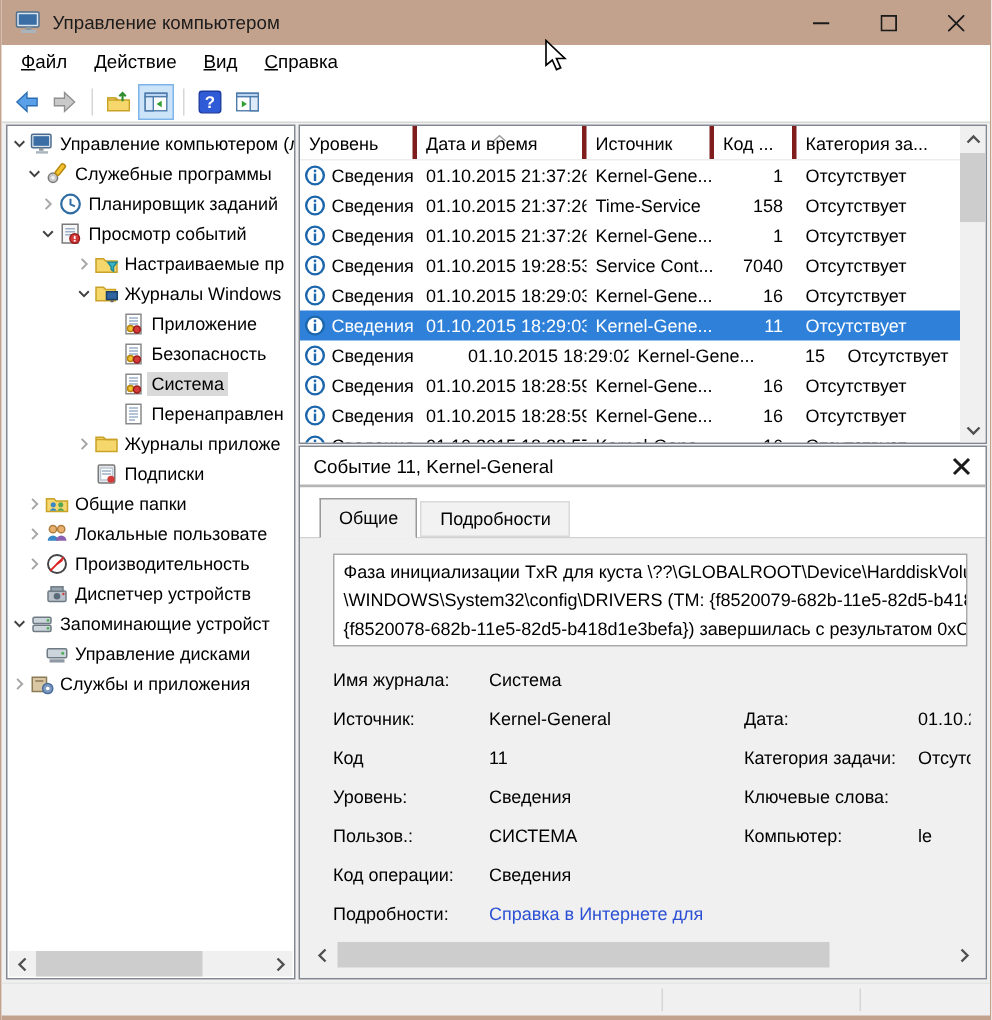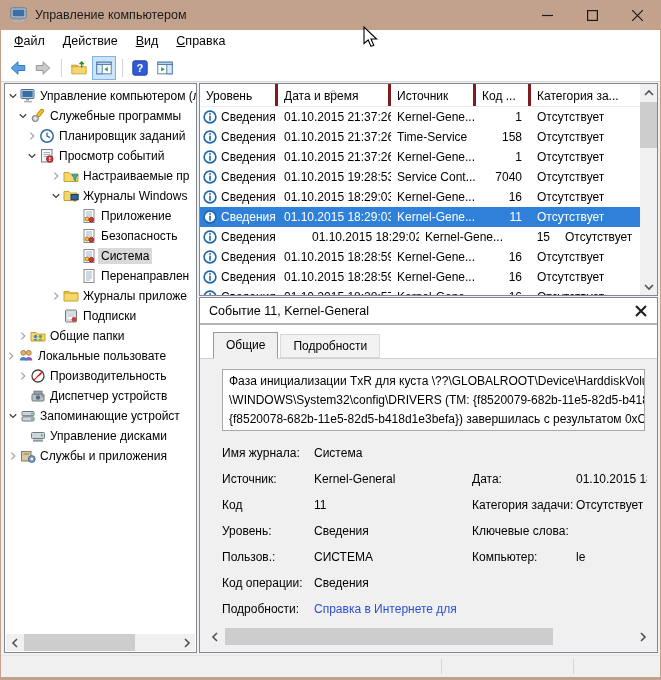--- a/index.html
+++ b/index.html
@@ -60,21 +60,21 @@
   
   .details{flex:1;background:#fff;border:1px solid #828790;position:relative;display:flex;flex-direction:column;overflow:hidden;}
   .det-head{height:27px;flex:none;display:flex;align-items:center;padding:0 9px;border-bottom:2px solid #b5b5b5;font-size:12.5px;}
   .det-close{margin-left:auto;display:inline-flex;width:14px;height:14px;}
   .tabs{flex:none;display:flex;padding:7px 0 0 13px;background:#fff;border-bottom:1px solid #d0d0d0;}
   .tab{padding:4px 12px;border:1px solid #d9d9d9;background:#f2f2f2;margin-right:2px;margin-top:2px;font-size:12px;}
   .tab.active{background:#f0f0f0;border:1px solid #9a9a9a;border-bottom:1px solid #f0f0f0;margin-bottom:-1px;margin-top:0;padding:5px 12px;}
   .det-body{flex:1;background:#f0f0f0;padding:10px 10px 0 22px;position:relative;overflow:hidden;}
   .desc{height:62px;background:#fff;border:1px solid #a9a9a9;padding:2px 6px;font-size:12px;line-height:19px;white-space:pre;overflow:hidden;margin-right:2px;}
   .fields{margin-top:9px;}
-  .frow{display:grid;grid-template-columns:92px 158px 104px 1fr;height:26px;align-items:center;font-size:12px;white-space:nowrap;}
+  .frow{display:grid;grid-template-columns:92px 158px 104px 1fr;height:26px;align-items:center;font-size:12px;white-space:nowrap;gap:12px;}
   .fvalue{overflow:hidden;}
   .fvalue.link{color:var(--link);}
   .det-hscroll{left:6px;right:6px;bottom:7px;}
   
   .statusbar{position:absolute;left:0;right:0;bottom:3px;height:22px;background:#f0f0f0;border-top:1px solid #e5e5e5;}
   .sb-div{position:absolute;top:3px;bottom:3px;width:1px;background:#d5d5d5;}
   
   .cursor{position:absolute;left:362px;top:26px;z-index:99;pointer-events:none;}
 </style>
 </head>
@@ -363,21 +363,21 @@
               <svg viewBox="0 0 16 16">
                 <path d="M1 4.5 L6 4.5 L7.5 6 L15 6 L15 13 L1 13 Z" fill="#f5d76b" stroke="#c9a227"></path>
                 <circle cx="5.5" cy="8.5" r="1.7" fill="#3a87c8"></circle>
                 <path d="M3.3 12.5 a2.3 2.3 0 0 1 4.4 0 Z" fill="#3a87c8"></path>
                 <circle cx="10.5" cy="8.5" r="1.7" fill="#57a557"></circle>
                 <path d="M8.3 12.5 a2.3 2.3 0 0 1 4.4 0 Z" fill="#57a557"></path>
               </svg>
             </span>
             <span class="tlabel">Общие папки</span>
           </div>
-          <div class="tree-item" style="">
+          <div class="tree-item" style="padding-left: 12px;">
             <span class="chev">
               <svg viewBox="0 0 12 12">
                 <path d="M4.4 2.6 L7.8 6 L4.4 9.4" fill="none" stroke="#a6a6a6" stroke-width="1.3"></path>
               </svg>
             </span>
             <span class="tico">
               <svg viewBox="0 0 16 16">
                 <circle cx="5.3" cy="4.8" r="2.4" fill="#e8b06e" stroke="#b07d3c"></circle>
                 <path d="M1.8 12.5 a3.5 3.5 0 0 1 7 0 Z" fill="#3a87c8"></path>
                 <circle cx="10.8" cy="4.8" r="2.4" fill="#e8b06e" stroke="#b07d3c"></circle>

